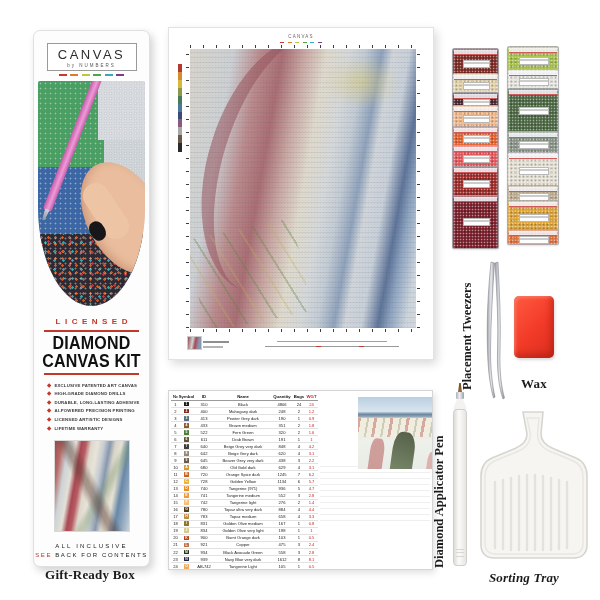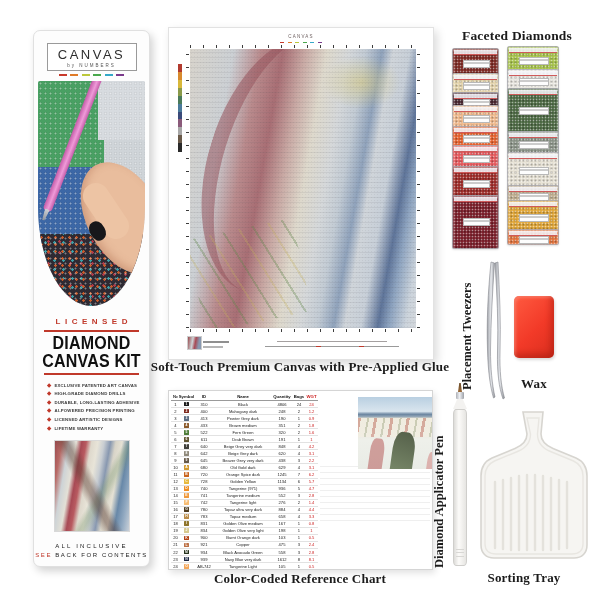--- a/index.html
+++ b/index.html
@@ -230,20 +230,21 @@
           <span class="dmd">◆</span>
           <span>LIFETIME WARRANTY</span>
         </div>
       </div>
     <div class="gb-art"></div>
     <div class="gb-footer">
       <div class="l1">ALL INCLUSIVE</div>
       <div class="l2"><span class="red">SEE</span> <span>BACK FOR CONTENTS</span></div>
     </div>
   </div>
+  <div class="caption" style="left:20px;top:567px;width:140px;">Gift-Ready Box</div>
 
   <div class="canvas-sheet">
     <div class="cs-logo">
       <span>CANVAS</span>
       <div class="dashrow">
           <span style="background: rgb(200, 57, 43);"></span>
           <span style="background: rgb(224, 123, 40);"></span>
           <span style="background: rgb(188, 200, 58);"></span>
           <span style="background: rgb(73, 168, 76);"></span>
           <span style="background: rgb(53, 168, 200);"></span>
@@ -259,21 +260,20 @@
       <div class="cs-red"></div>
       <div class="cs-green"></div>
       <div class="cs-grid"></div>
     </div>
     <div class="cs-footlogo"></div>
     <div class="cs-footbar fb1"></div>
     <div class="cs-footbar fb2"></div>
     <div class="cs-footbar fb3"></div>
     <div class="cs-footbar fb4"></div>
   </div>
-  <div class="caption" style="left:130px;top:359px;width:340px;">Soft-Touch Premium Canvas with Pre-Applied Glue</div>
 
   <div class="chart-sheet">
     <div class="ct">
       <div class="ct-header">
         <div class="c-no">№</div>
         <div class="c-sym">Symbol</div>
         <div class="c-id">ID</div>
         <div class="c-name">Name</div>
         <div class="c-qty">Quantity</div>
         <div class="c-bags">Bags</div>
@@ -542,23 +542,21 @@
             <div class="c-name">Tangerine Light</div>
             <div class="c-qty">105</div>
             <div class="c-bags">1</div>
             <div class="c-wgt wgt-red">0.5</div>
           </div>
         </div>
     </div>
     <div class="ct-right"></div>
     <div class="ct-thumb"></div>
   </div>
-  <div class="caption" style="left:150px;top:571px;width:300px;">Color-Coded Reference Chart</div>
-
-  <div class="caption" style="left:438px;top:28px;width:158px;font-size:13.5px;">Faceted Diamonds</div>
+
   <div class="bags-col" id="bags-left">
       <div class="bag" style="background-color: rgb(126, 42, 36); height: 26px;"></div>
       <div class="bag" style="background-color: rgb(230, 214, 174); height: 20px;"></div>
       <div class="bag" style="background-color: rgb(70, 36, 46); height: 14px;"></div>
       <div class="bag" style="background-color: rgb(242, 187, 142); height: 22px;"></div>
       <div class="bag" style="background-color: rgb(232, 98, 46); height: 20px;"></div>
       <div class="bag" style="background-color: rgb(232, 90, 94); height: 22px;"></div>
       <div class="bag" style="background-color: rgb(158, 43, 40); height: 30px;"></div>
       <div class="bag" style="background-color: rgb(124, 31, 43); height: 52px;"></div>
     </div>
@@ -610,15 +608,15 @@
           <line x1="42" y1="66" x2="42" y2="140"></line>
         <line x1="50" y1="65" x2="50" y2="140"></line>
           <line x1="58" y1="65" x2="58" y2="140"></line>
         <line x1="66" y1="66" x2="66" y2="140"></line>
           <line x1="74" y1="68" x2="74" y2="140"></line>
         <line x1="82" y1="70" x2="82" y2="139"></line>
           <line x1="90" y1="72" x2="90" y2="138"></line>
       </g>
     </svg>
   </div>
-  <div class="caption" style="left:458px;top:570px;width:132px;">Sorting Tray</div>
+  <div class="caption" style="left:458px;top:570px;width:132px;font-style:italic;">Sorting Tray</div>
 
 </div>
 
 </body></html>

